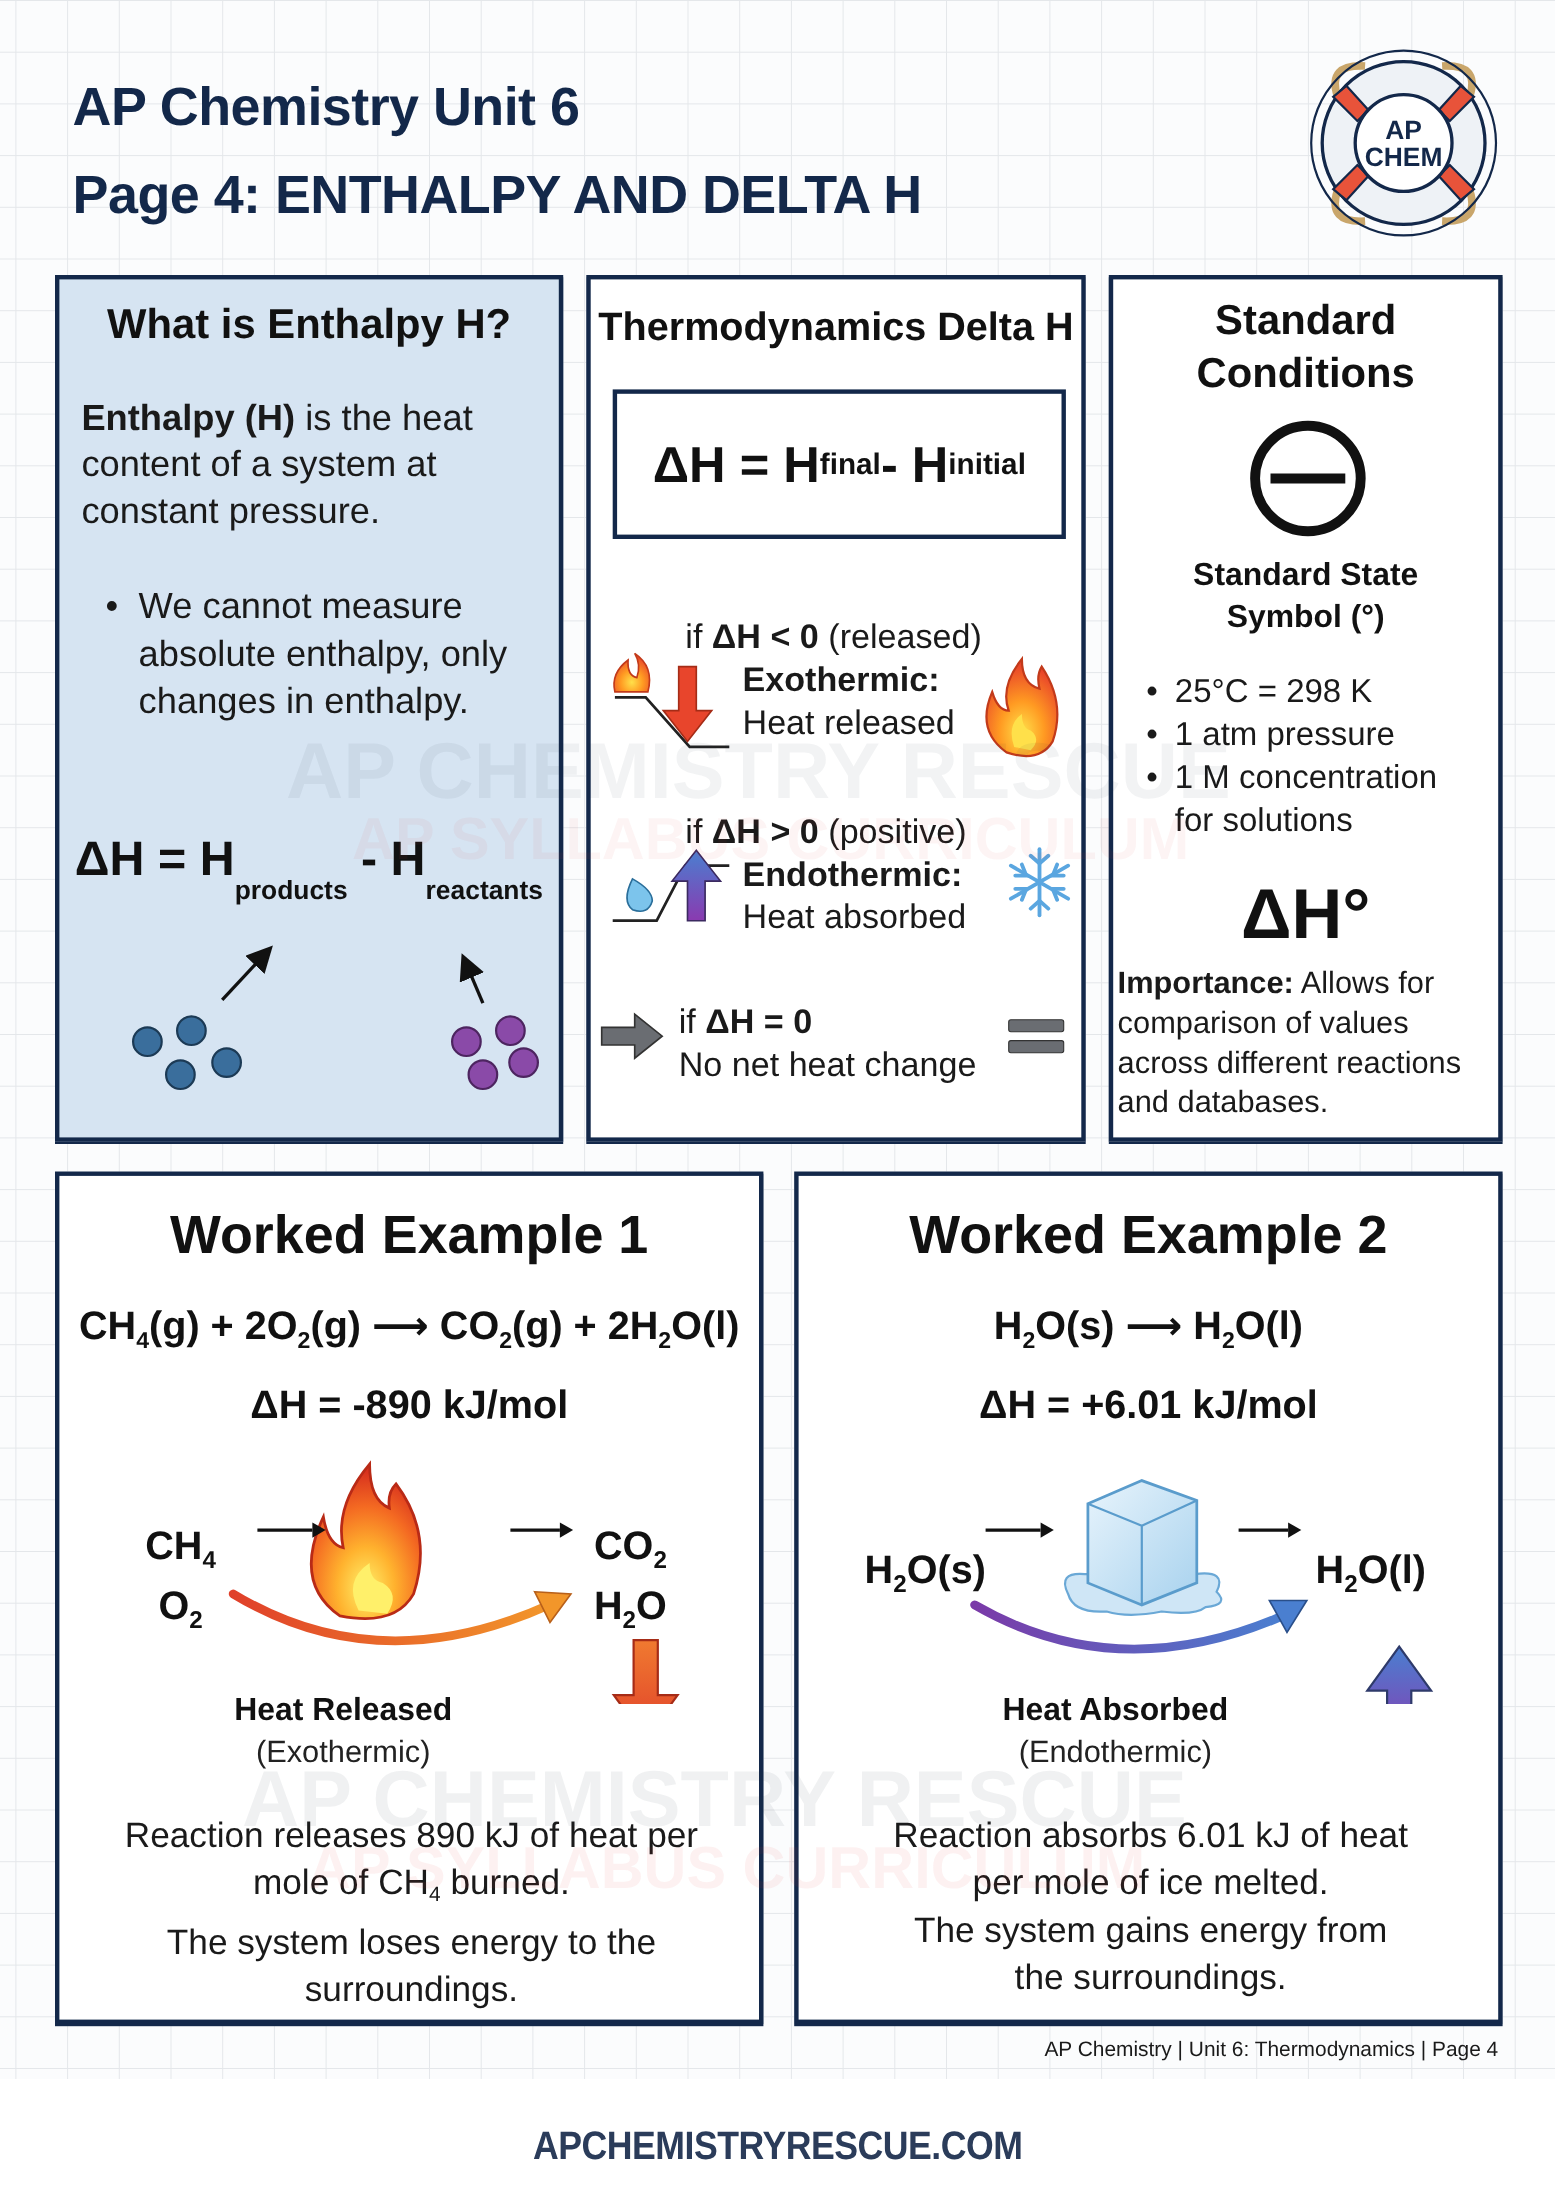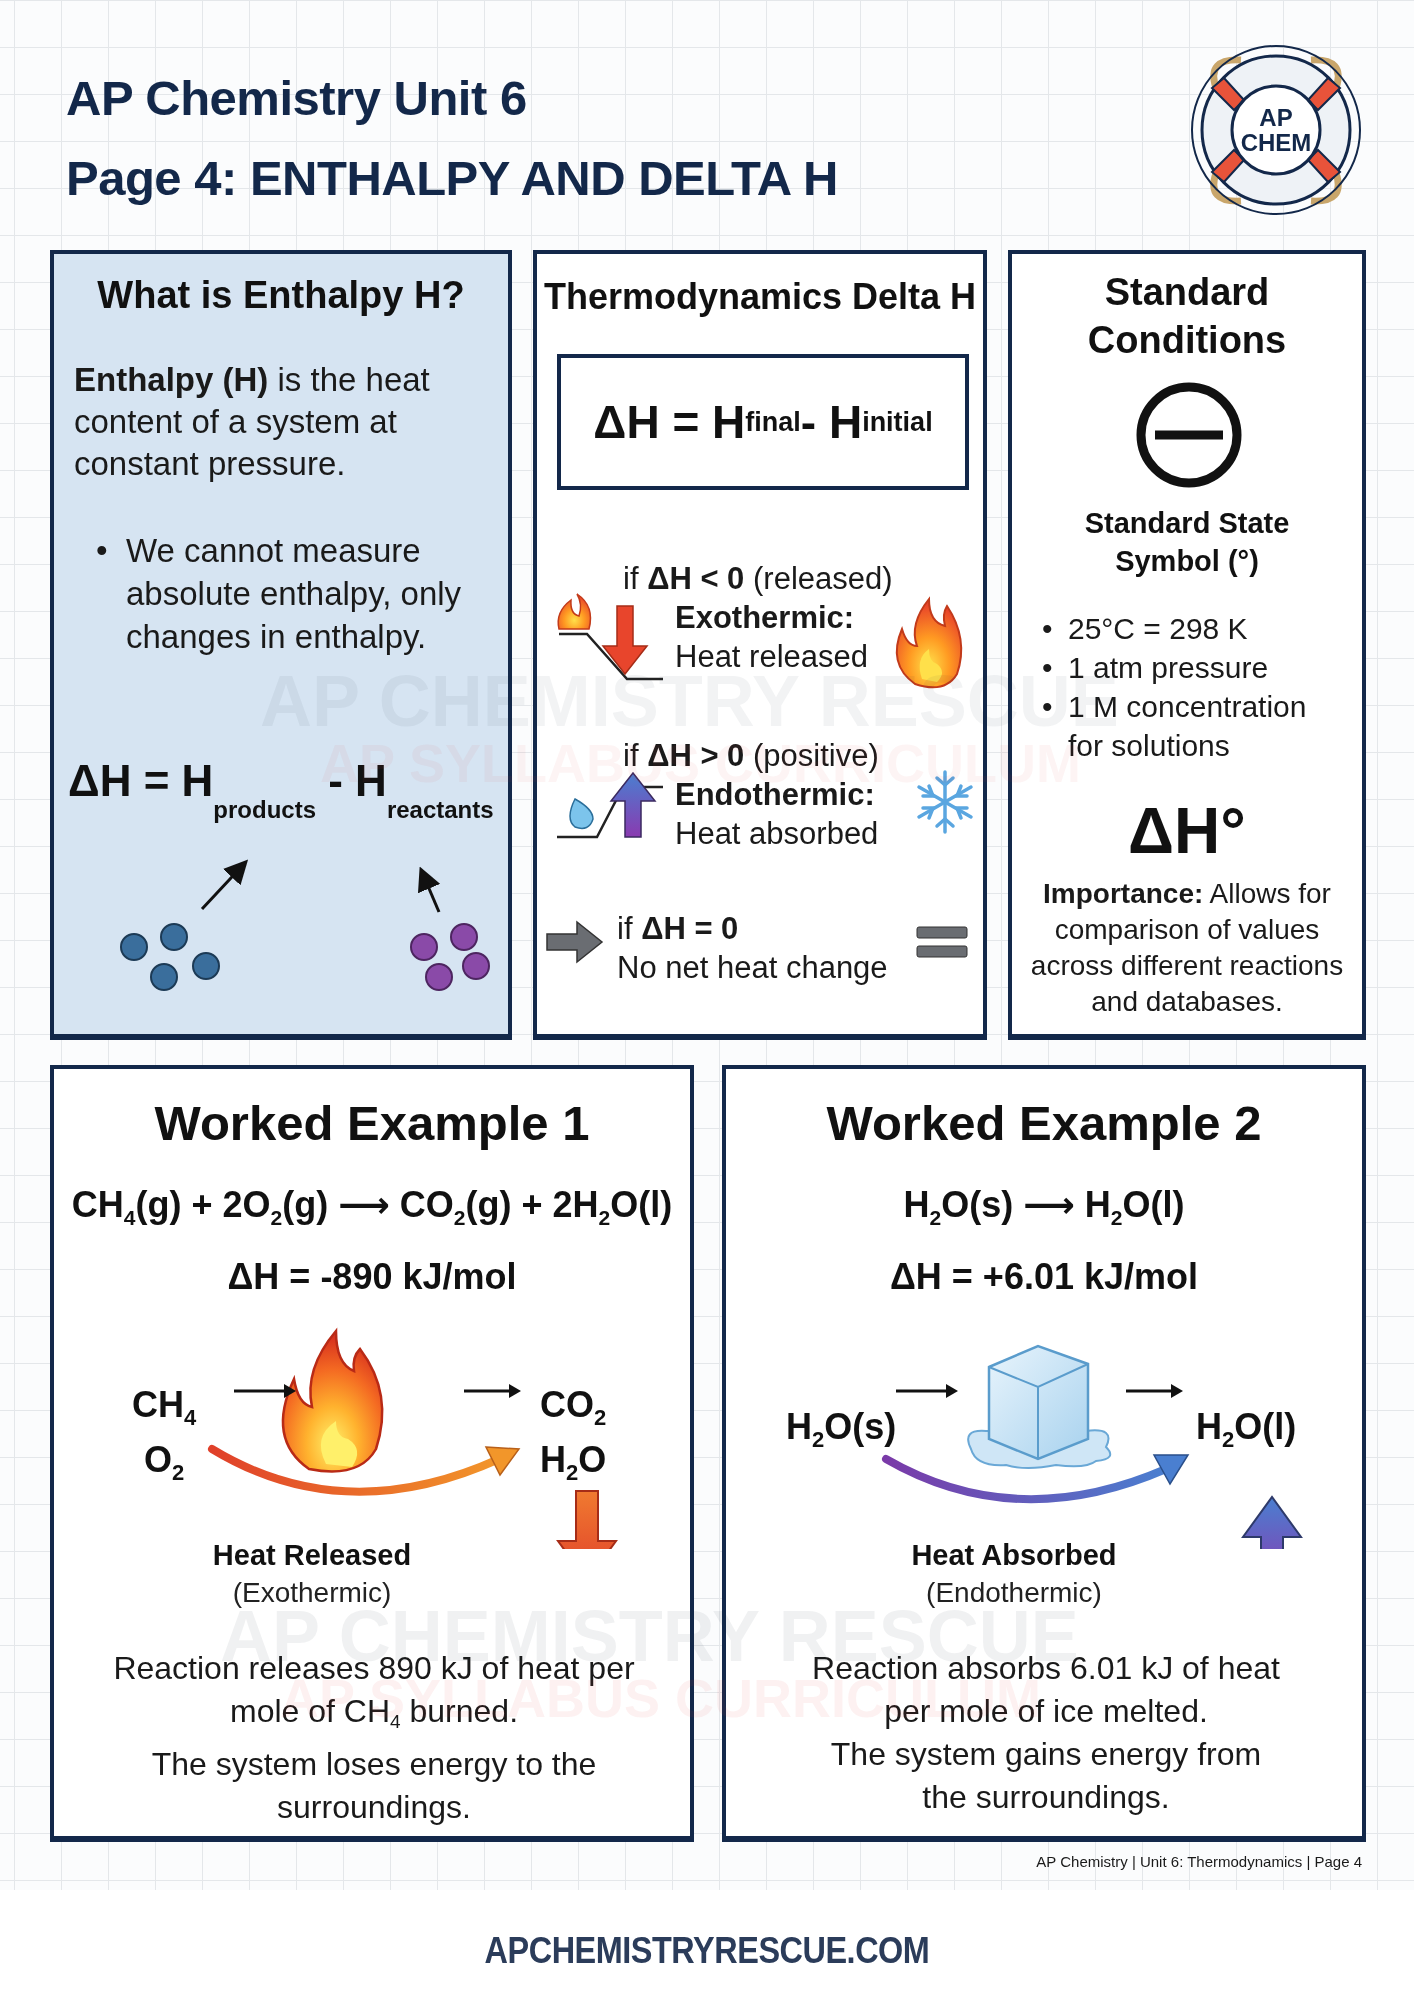--- a/index.html
+++ b/index.html
@@ -57,42 +57,42 @@
 
   
   #p3 { left: 1008px; top: 250px; width: 358px; height: 788px; }
   #p3 .panel-title { font-size: 38px; line-height: 48px; margin-top: 14px; }
   #p3 .theta { position: absolute; left: 121px; top: 125px; }
   #p3 .sub-title { position: absolute; left: 0; width: 100%; top: 250px; text-align: center; font-weight: 700; font-size: 29px; line-height: 38px; }
   #p3 ul { position: absolute; left: 30px; top: 355px; list-style: none; font-size: 30px; line-height: 39px; color: #1a1a1a; }
   #p3 ul li { position: relative; padding-left: 26px; }
   #p3 ul li::before { content: "\2022"; position: absolute; left: 0; }
   #p3 .dh0 { position: absolute; left: 0; width: 100%; top: 540px; text-align: center; font-size: 64px; font-weight: 700; }
-  #p3 .importance { position: absolute; left: 4px; width: 342px; top: 622px; text-align: center; font-size: 28px; line-height: 36px; color: #1a1a1a; }
+  #p3 .importance { position: absolute; left: 4px; width: 342px; top: 622px; font-size: 28px; line-height: 36px; color: #1a1a1a; }
 
   
   #p4 { left: 50px; top: 1065px; width: 644px; height: 775px; }
   #p5 { left: 722px; top: 1065px; width: 644px; height: 775px; }
   .ex .panel-title { font-size: 49px; margin-top: 26px; }
   .ex .rxn { position: absolute; left: 0; width: 100%; top: 115px; text-align: center; font-size: 36px; font-weight: 700; white-space: nowrap; }
   .ex .rxn sub { font-size: 21px; vertical-align: -8px; }
   .ex .dh { position: absolute; left: 0; width: 100%; top: 187px; text-align: center; font-size: 36px; font-weight: 700; }
   .ex .heat-label { position: absolute; width: 100%; text-align: center; font-size: 29px; font-weight: 700; top: 470px; }
   .ex .heat-sub { position: absolute; width: 100%; text-align: center; font-size: 28px; top: 508px; color: #222; }
   .ex .expl { position: absolute; left: 10px; width: 620px; top: 578px; text-align: center; font-size: 32px; line-height: 43px; color: #1a1a1a; }
   .ex .expl sub { font-size: 19px; vertical-align: -6px; }
   .ex svg.diagram { position: absolute; left: 0; top: 240px; }
   .species { position: absolute; font-size: 36px; font-weight: 700; line-height: 42px; text-align: center; white-space: nowrap; }
   .species sub { font-size: 22px; vertical-align: -8px; }
 
   .watermark {
     position: absolute; font-weight: 700; white-space: nowrap; pointer-events: none;
   }
 
-  .footer-meta { position: absolute; right: 52px; top: 1853px; font-size: 15px; color: #1a1a1a; }
+  .footer-meta { position: absolute; right: 52px; top: 1853px; font-size: 19px; color: #1a1a1a; }
   .site { position: absolute; left: 0; width: 1414px; top: 1930px; text-align: center; font-size: 36px; font-weight: 700; color: #2b3c5a; letter-spacing: -0.5px; transform: scaleX(0.9); }
 </style>
 </head>
 <body>
 
 <div class="grid-bg"></div>
 
 <h1 class="title">
   <span>AP Chemistry Unit 6</span>
   <span class="line2">Page 4: ENTHALPY AND DELTA H</span>

